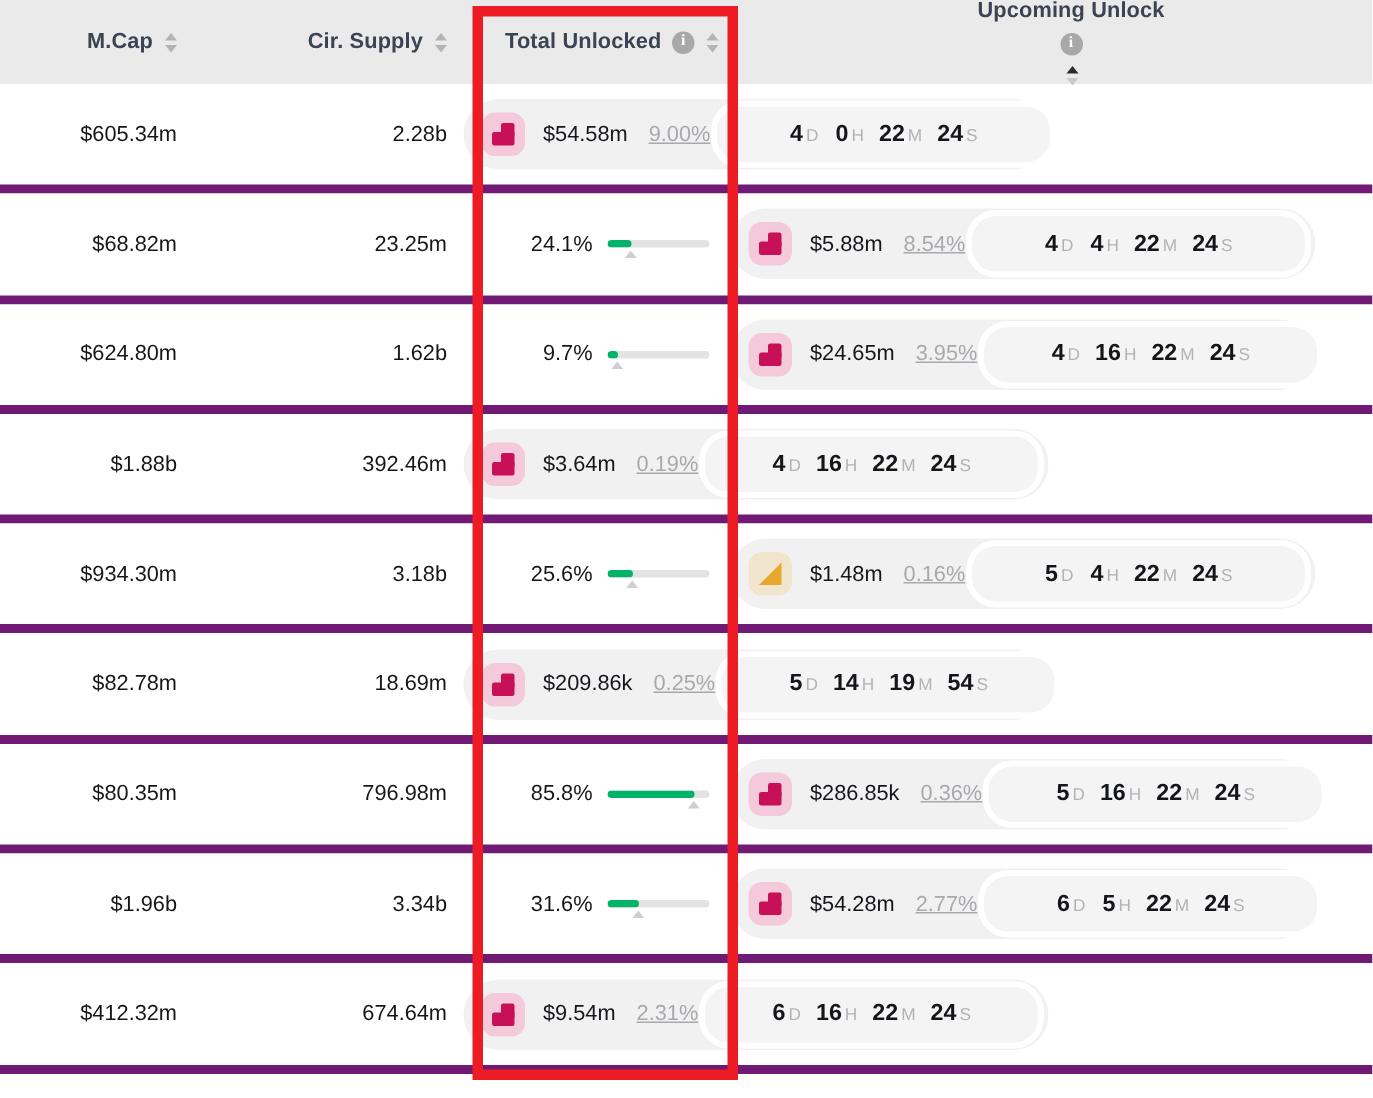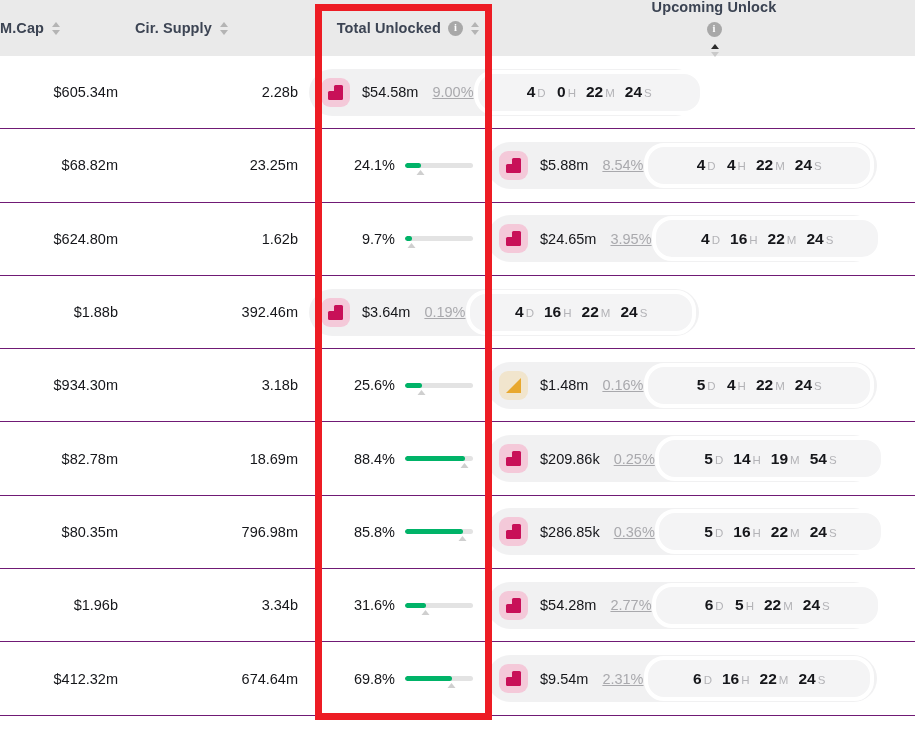--- a/index.html
+++ b/index.html
@@ -25,20 +25,21 @@
   
   .thead {
     display: flex;
     align-items: center;
     height: 56px;
     background: #eaeaea;
   }
   .th {
     display: flex;
     align-items: center;
+    justify-content: flex-end;
     gap: 7px;
     height: 56px;
     box-sizing: border-box;
     font-size: 14.5px;
     font-weight: bold;
     color: #3c4453;
     white-space: nowrap;
   }
   .th-mcap      { width: 135px; padding-right: 17px; }
   .th-supply    { width: 180px; padding-right: 17px; }
@@ -82,21 +83,21 @@
   .sort i.up   { border-bottom: 5px solid #b4b4b4; }
   .sort i.down { border-top: 5px solid #b4b4b4; }
   .sort.asc i.up   { border-bottom-color: #2b2b2b; }
   .sort.asc i.down { border-top-color: #c9c9c9; }
 
   
   .tr {
     display: flex;
     align-items: center;
     height: 73.3px;
-    border-bottom: 1px solid #701a75;
+    border-bottom: 6px solid #701a75;
     box-sizing: border-box;
     background: #ffffff;
   }
   .td {
     display: flex;
     align-items: center;
     height: 100%;
     box-sizing: border-box;
   }
   .td-mcap, .td-supply {
@@ -486,29 +487,20 @@
                 <span class="tnum">24</span>
                 <span class="tunit">S</span>
               </span>
             </div>
           </div>
         </div>
       </div>
       <div class="tr">
         <div class="td td-mcap">$82.78m</div>
         <div class="td td-supply">18.69m</div>
-        <div class="td td-unlocked">
-          <span class="pct">88.4%</span>
-          <div class="bar-wrap">
-            <div class="bar-track">
-              <div class="bar-fill" style="width: 88.4%; background: rgb(0, 179, 104);"></div>
-            </div>
-            <span class="bar-marker" style="left: 88.4%;"></span>
-          </div>
-        </div>
         <div class="td td-upcoming">
           <div class="unlock-pill">
             <span class="utile cliff">
               <span class="g1"></span>
               <span class="g2"></span>
             </span>
             <span class="amount">$209.86k</span>
             <span class="share">0.25%</span>
             <div class="timer">
               <span class="tseg">
@@ -609,29 +601,20 @@
                 <span class="tnum">24</span>
                 <span class="tunit">S</span>
               </span>
             </div>
           </div>
         </div>
       </div>
       <div class="tr">
         <div class="td td-mcap">$412.32m</div>
         <div class="td td-supply">674.64m</div>
-        <div class="td td-unlocked">
-          <span class="pct">69.8%</span>
-          <div class="bar-wrap">
-            <div class="bar-track">
-              <div class="bar-fill" style="width: 69.8%; background: rgb(0, 179, 104);"></div>
-            </div>
-            <span class="bar-marker" style="left: 69.8%;"></span>
-          </div>
-        </div>
         <div class="td td-upcoming">
           <div class="unlock-pill">
             <span class="utile cliff">
               <span class="g1"></span>
               <span class="g2"></span>
             </span>
             <span class="amount">$9.54m</span>
             <span class="share">2.31%</span>
             <div class="timer">
               <span class="tseg">

